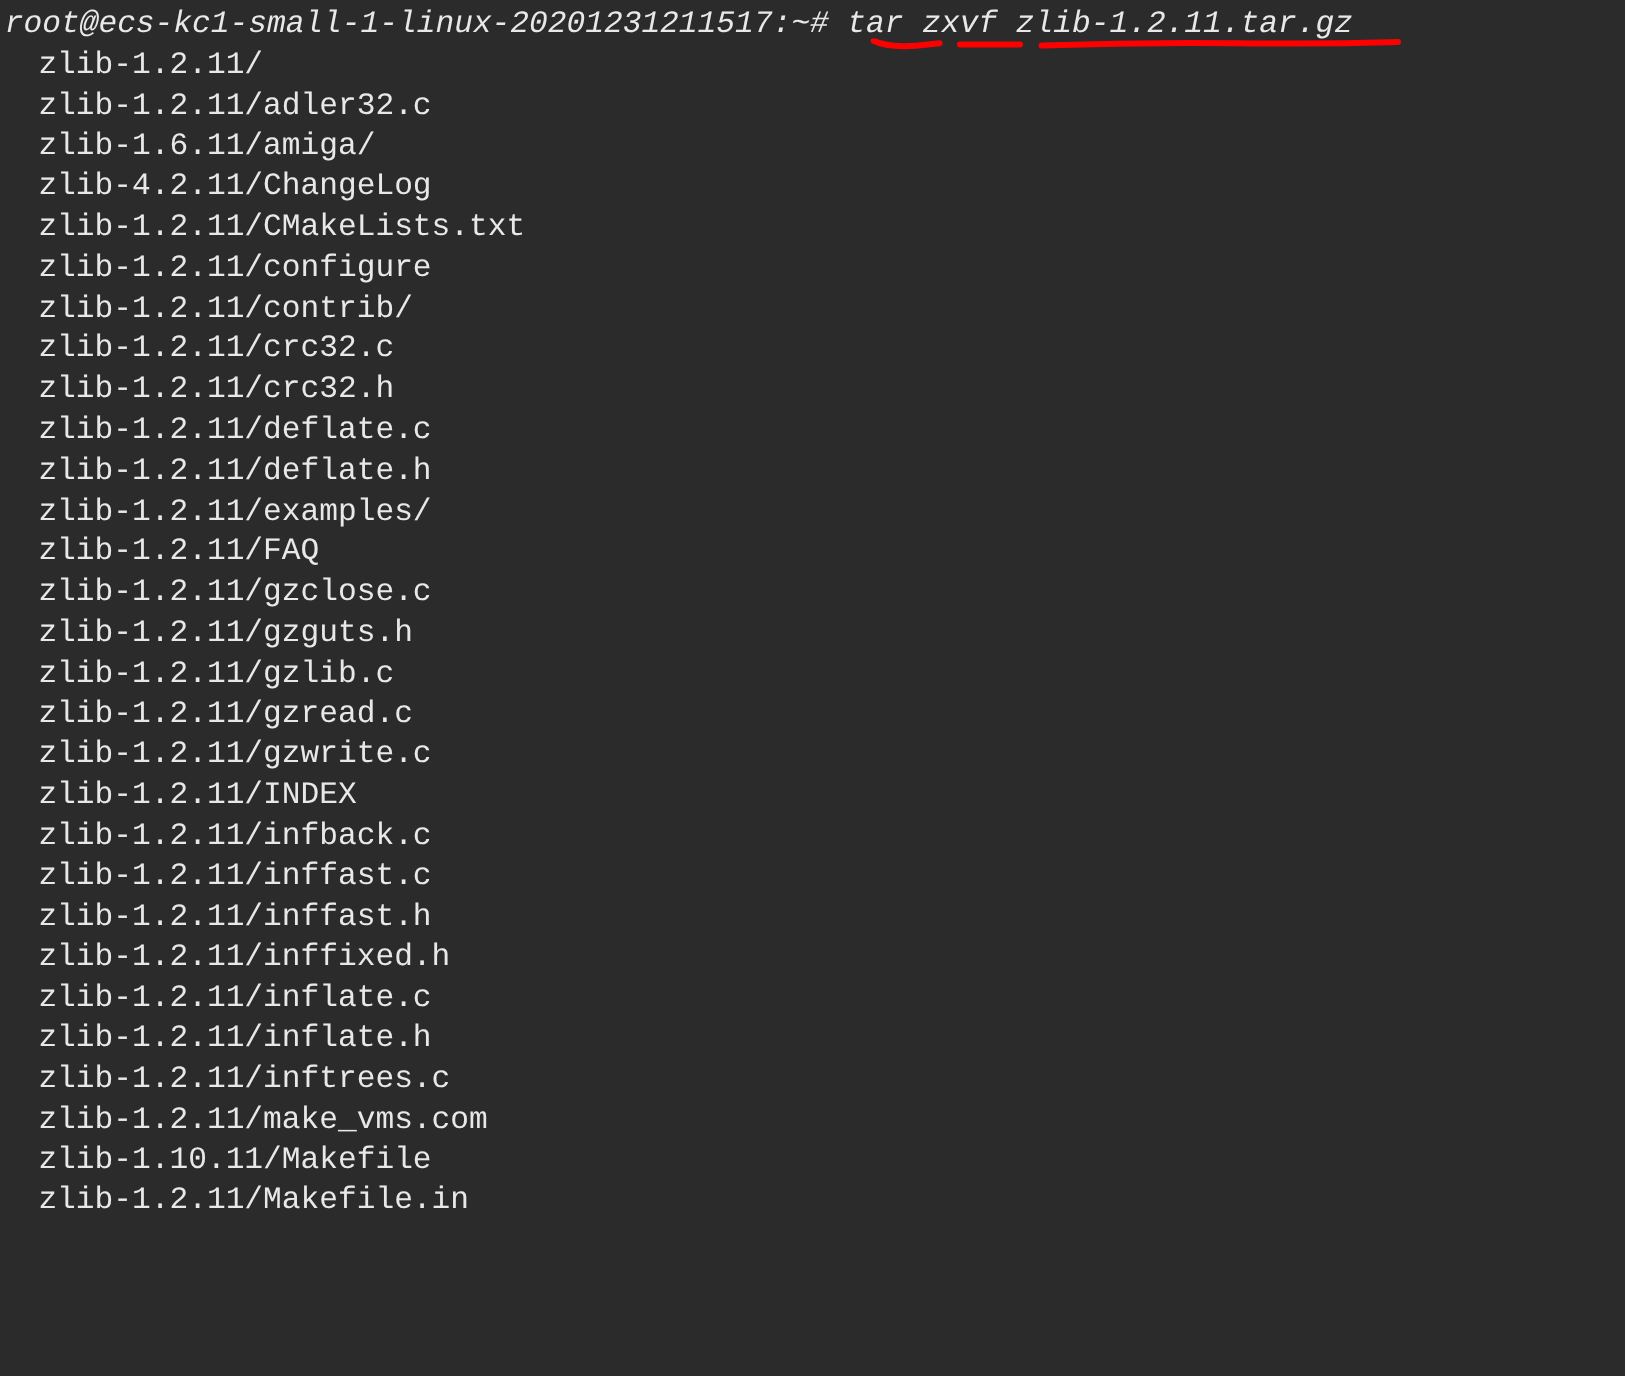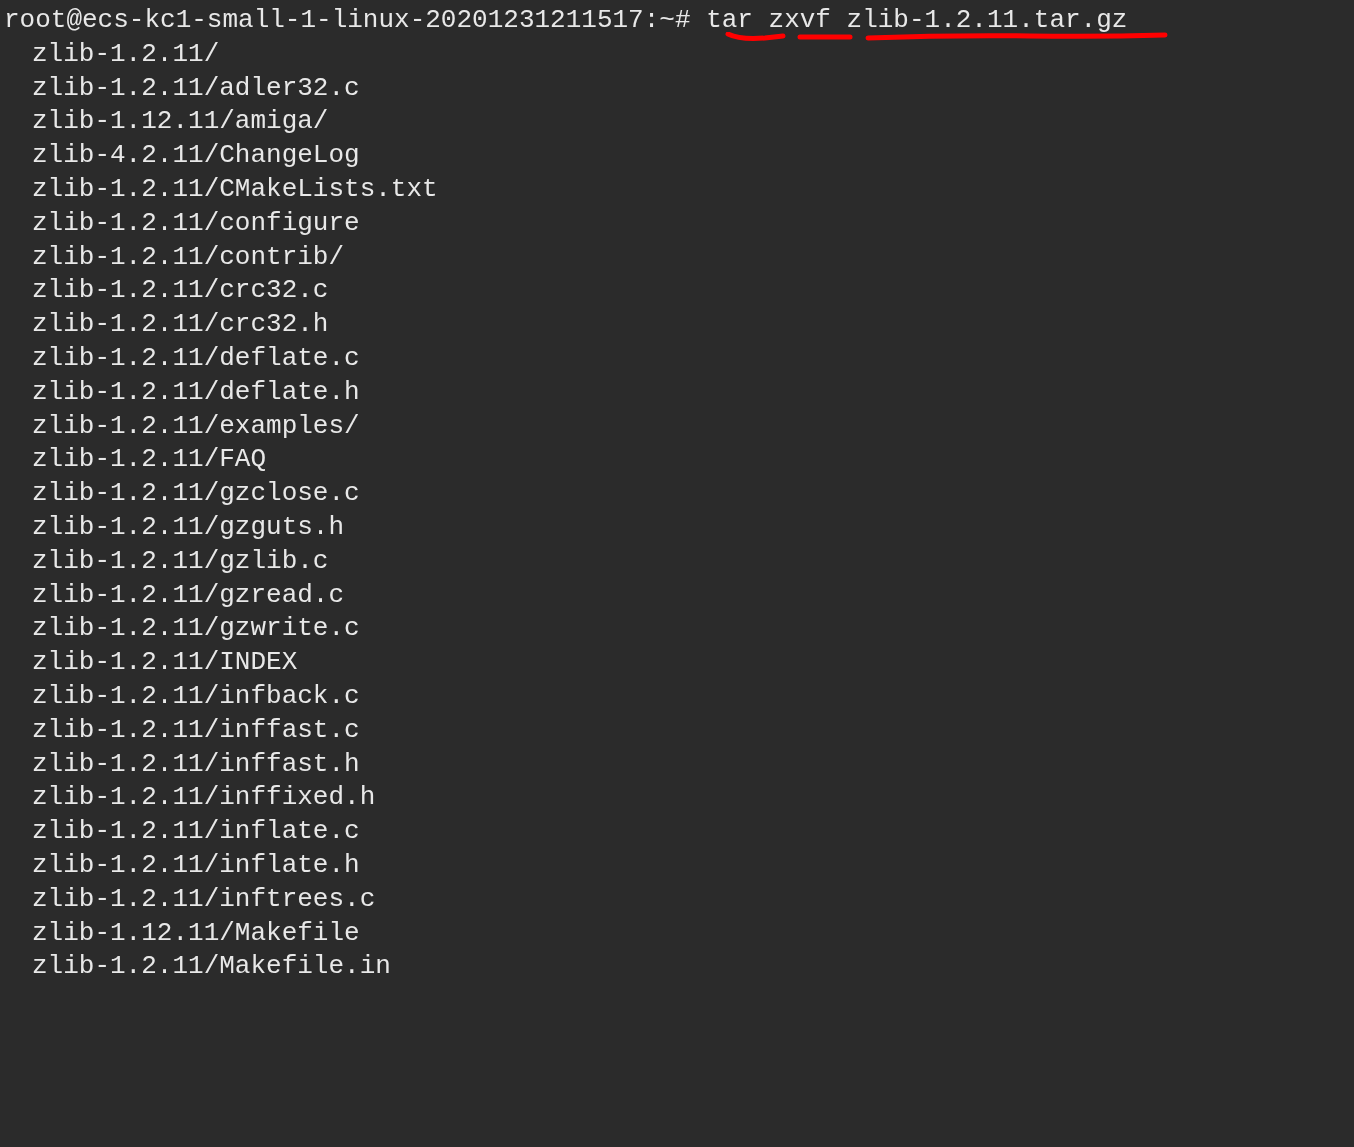--- a/index.html
+++ b/index.html
@@ -18,37 +18,38 @@
       height: 1147px;
       overflow: hidden;
       position: relative;
     }
     .terminal-line {
       white-space: pre;
       margin-left: 28px;
     }
     .prompt-line {
       white-space: pre;
+      font-style: italic;
     }
     .underline-svg {
       position: absolute;
       top: 32px;
       left: 0;
       pointer-events: none;
     }
   </style>
 </head>
 <body>
 
 <div class="prompt-line"><span>root@ecs-kc1-small-1-linux-20201231211517:~# </span><span>tar zxvf zlib-1.2.11.tar.gz</span></div>
 
 <div id="output-container">
     <div class="terminal-line">zlib-1.2.11/</div>
     <div class="terminal-line">zlib-1.2.11/adler32.c</div>
-    <div class="terminal-line">zlib-1.12.11/amiga/</div>
+    <div class="terminal-line">zlib-1.6.11/amiga/</div>
     <div class="terminal-line">zlib-4.2.11/ChangeLog</div>
     <div class="terminal-line">zlib-1.2.11/CMakeLists.txt</div>
     <div class="terminal-line">zlib-1.2.11/configure</div>
     <div class="terminal-line">zlib-1.2.11/contrib/</div>
     <div class="terminal-line">zlib-1.2.11/crc32.c</div>
     <div class="terminal-line">zlib-1.2.11/crc32.h</div>
     <div class="terminal-line">zlib-1.2.11/deflate.c</div>
     <div class="terminal-line">zlib-1.2.11/deflate.h</div>
     <div class="terminal-line">zlib-1.2.11/examples/</div>
     <div class="terminal-line">zlib-1.2.11/FAQ</div>
@@ -58,21 +59,22 @@
     <div class="terminal-line">zlib-1.2.11/gzread.c</div>
     <div class="terminal-line">zlib-1.2.11/gzwrite.c</div>
     <div class="terminal-line">zlib-1.2.11/INDEX</div>
     <div class="terminal-line">zlib-1.2.11/infback.c</div>
     <div class="terminal-line">zlib-1.2.11/inffast.c</div>
     <div class="terminal-line">zlib-1.2.11/inffast.h</div>
     <div class="terminal-line">zlib-1.2.11/inffixed.h</div>
     <div class="terminal-line">zlib-1.2.11/inflate.c</div>
     <div class="terminal-line">zlib-1.2.11/inflate.h</div>
     <div class="terminal-line">zlib-1.2.11/inftrees.c</div>
-    <div class="terminal-line">zlib-1.12.11/Makefile</div>
+    <div class="terminal-line">zlib-1.2.11/make_vms.com</div>
+    <div class="terminal-line">zlib-1.10.11/Makefile</div>
     <div class="terminal-line">zlib-1.2.11/Makefile.in</div>
   </div>
 
 <svg class="underline-svg" width="1354" height="30">
   <path d="M 728 2 Q 740 8 765 6 L 783 4" stroke="#ff0000" stroke-width="5" fill="none" stroke-linecap="round"></path>
   <path d="M 800 5 L 850 5" stroke="#ff0000" stroke-width="5" fill="none" stroke-linecap="round"></path>
   <path d="M 868 6 Q 950 3 1030 4 Q 1100 5 1165 3" stroke="#ff0000" stroke-width="5" fill="none" stroke-linecap="round"></path>
 </svg>
 
 </body></html>

